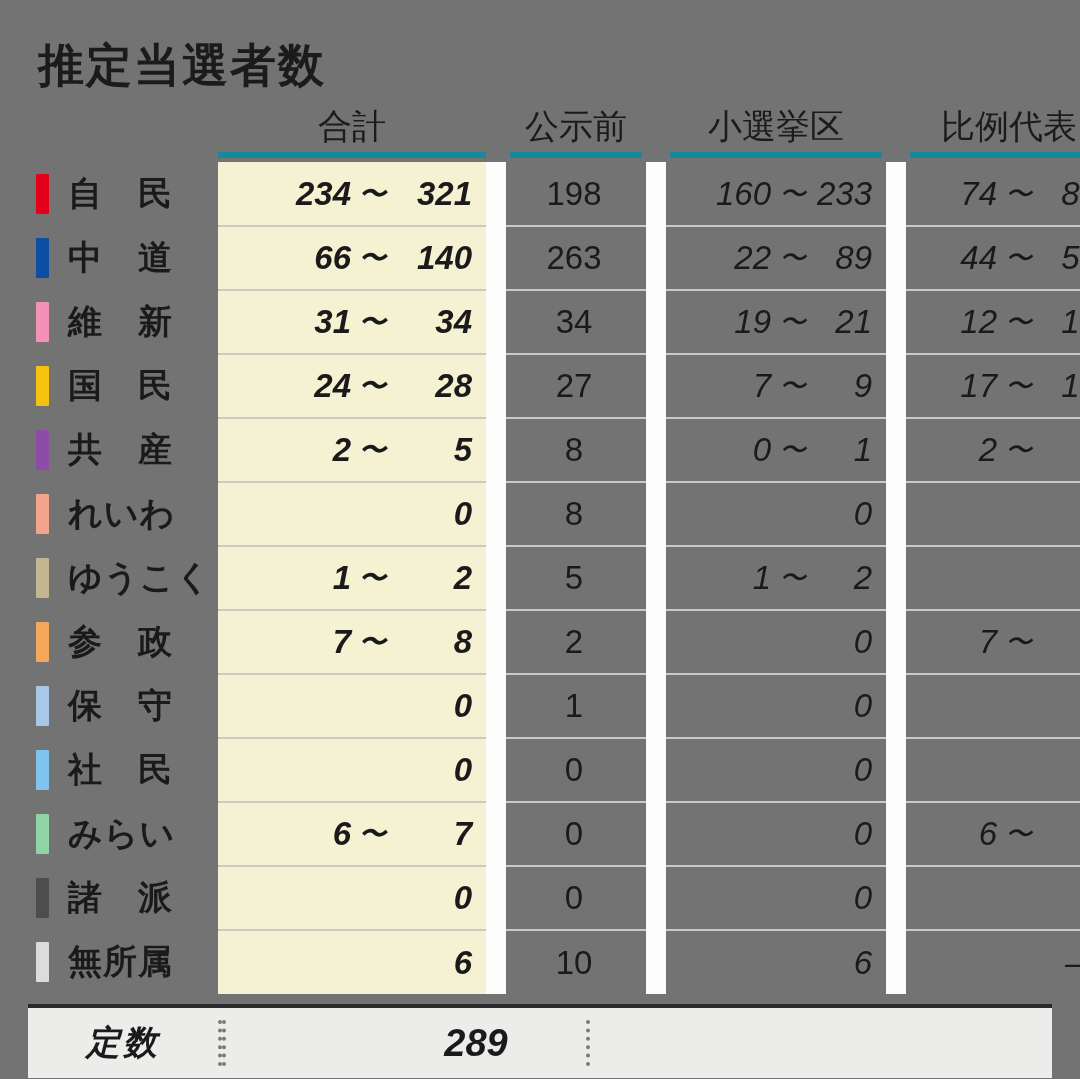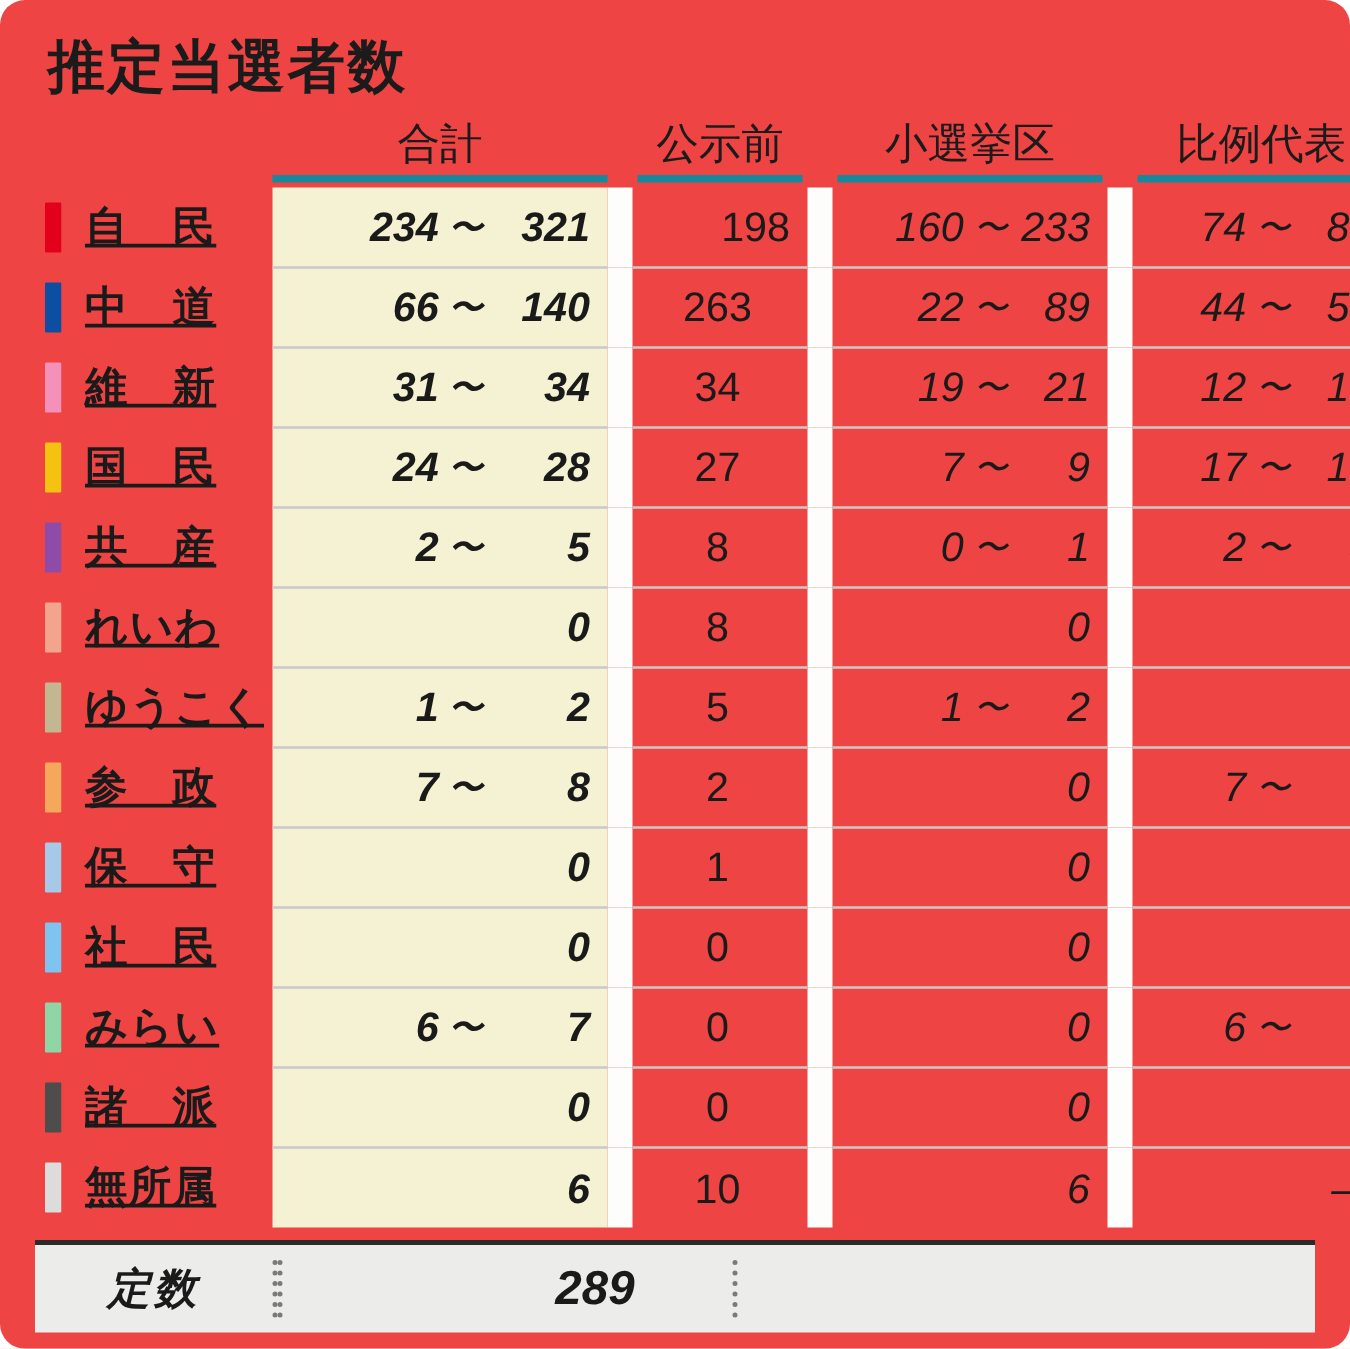--- a/index.html
+++ b/index.html
@@ -11,24 +11,23 @@
     width: 1080px;
     height: 1079px;
     font-family: "Liberation Sans", sans-serif;
     color: #1a1a1a;
     overflow: hidden;
   }
   .page {
     position: relative;
     width: 1080px;
     height: 1079px;
-    background: #ef4444;
+    background: #737373;
     box-sizing: border-box;
-    padding: 18px 28px 0 28px;
-    border-radius: 20px;
+    padding: 30px 28px 0 28px;
   }
 
   
   .header {
     display: flex;
     align-items: center;
     gap: 18px;
     padding-left: 10px;
     height: 72px;
   }
@@ -103,21 +102,20 @@
     border-bottom: none;
     font-size: 34px;
     font-weight: 700;
     letter-spacing: 1px;
     padding-left: 6px;
     white-space: nowrap;
   }
   .party-name {
     display: inline-block;
     min-width: 140px;
-    text-decoration: underline;
   }
 
   td.total-cell {
     background: #f4f2d2;
     font-weight: 700;
     padding: 0 14px 0 10px;
   }
   td.num-cell { padding: 0 14px 0 10px; }
 
   .range {
@@ -223,21 +221,21 @@
           <td class="party-cell"><span class="party-name">自　民</span></td>
           <td class="total-cell">
             <div class="range">
               <span class="lo">234</span>
               <span class="tilde">〜</span>
               <span class="hi">321</span>
             </div>
           </td>
           <td class="vgap"></td>
           <td class="num-cell">
-            <span class="single-val" style="">198</span>
+            <span class="single-val" style="text-align: center;">198</span>
           </td>
           <td class="vgap"></td>
           <td class="num-cell">
             <div class="range narrow">
               <span class="lo">160</span>
               <span class="tilde">〜</span>
               <span class="hi">233</span>
             </div>
           </td>
           <td class="vgap"></td>

